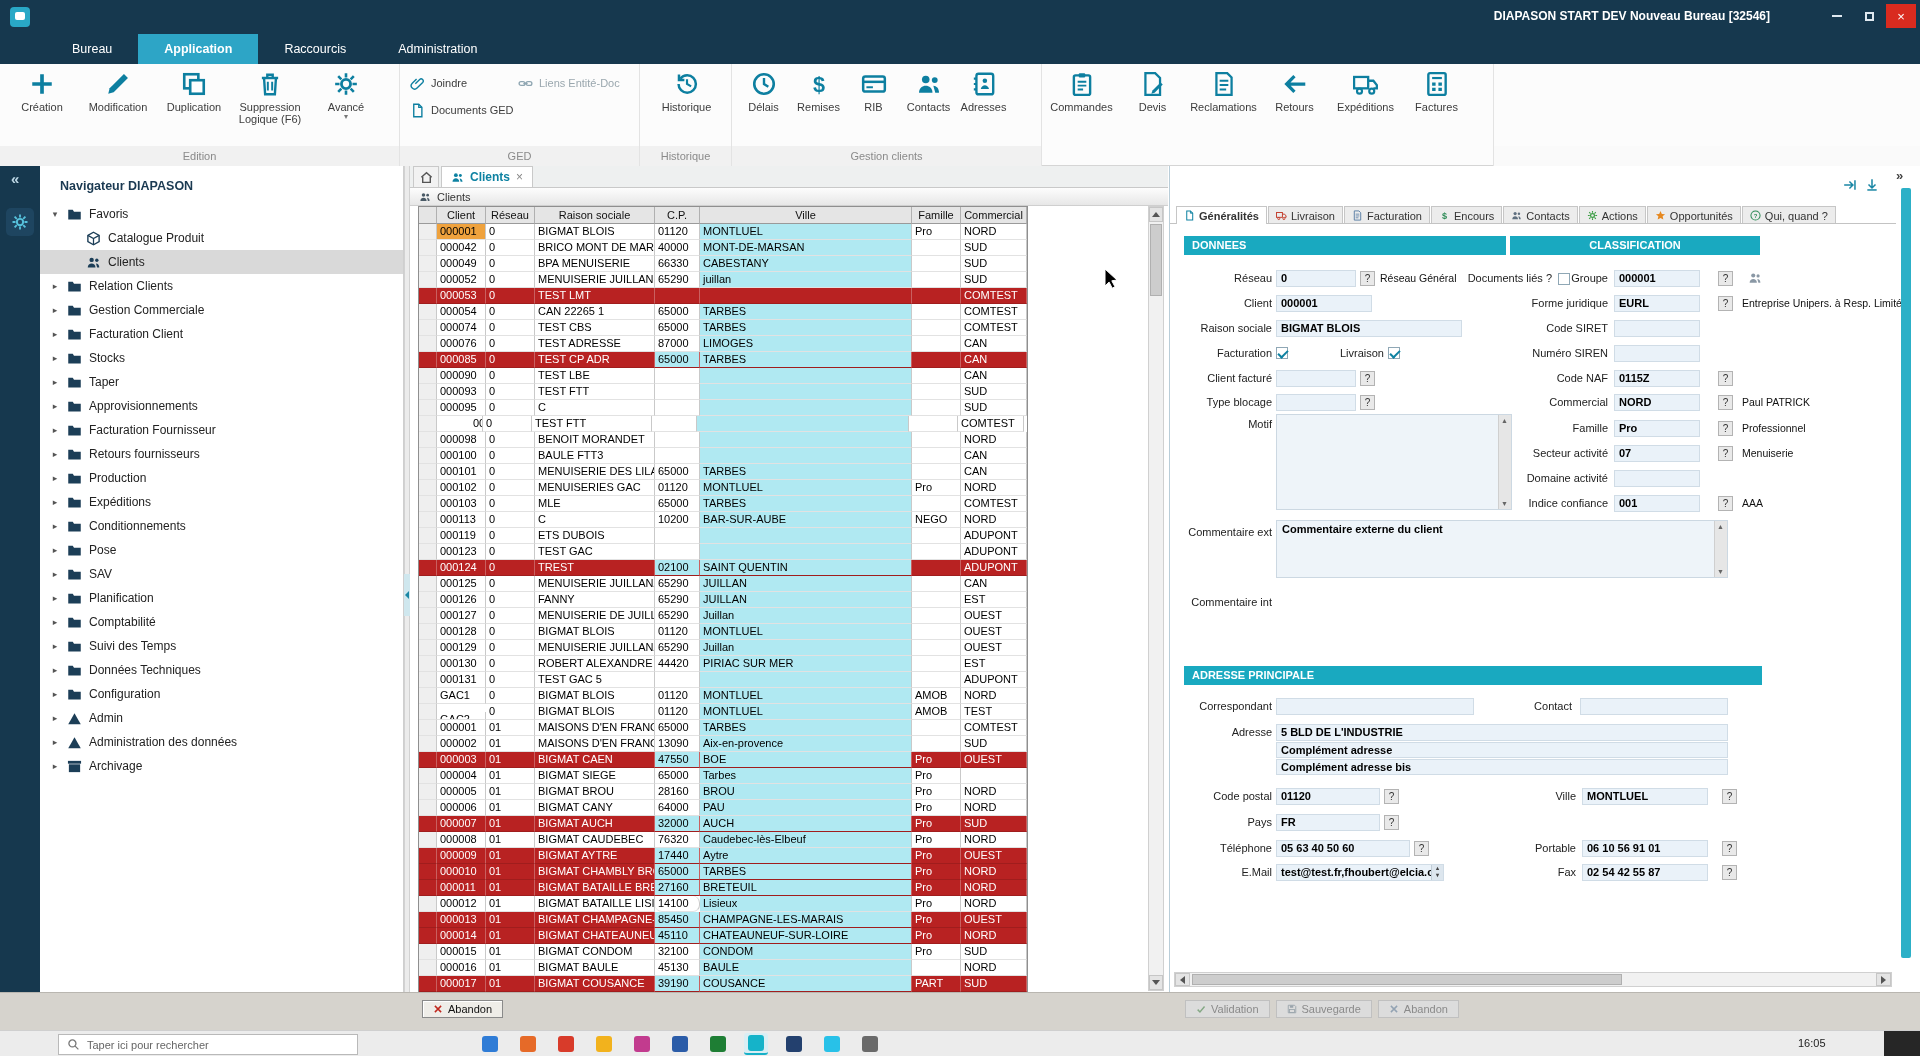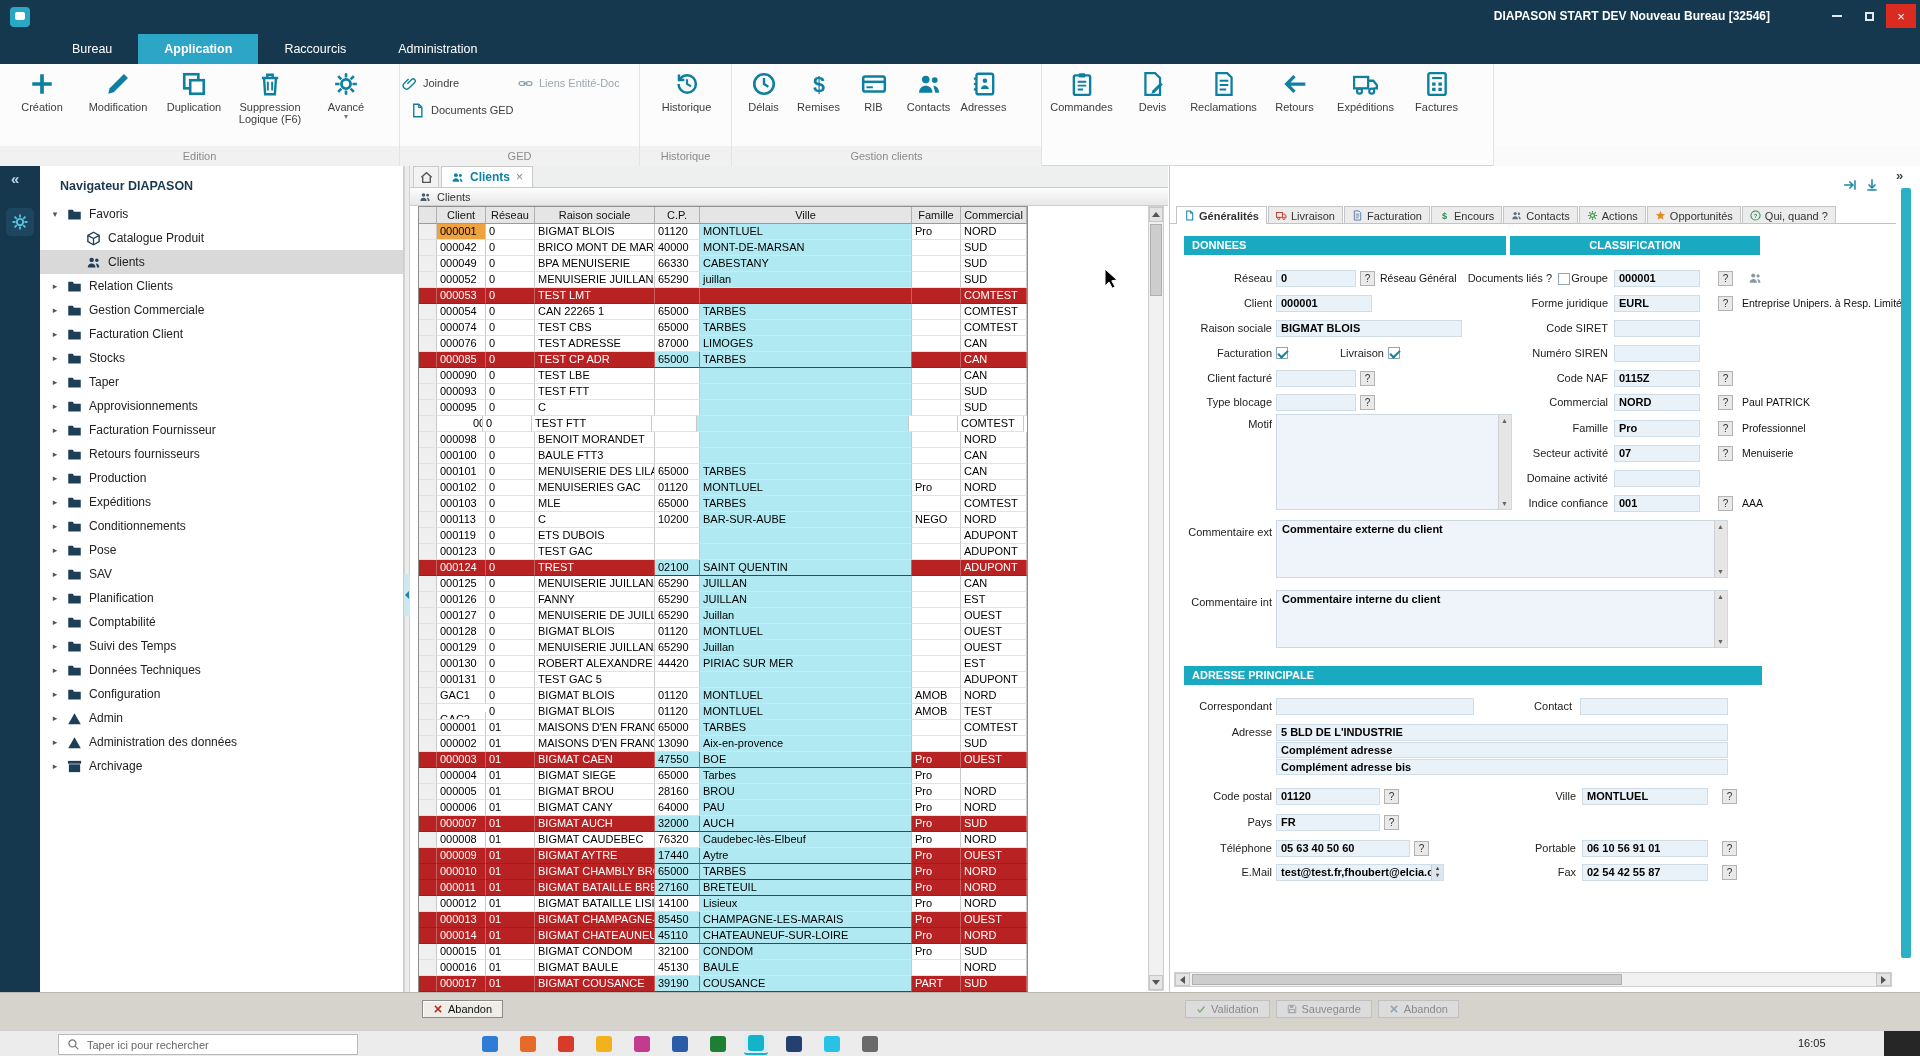--- a/index.html
+++ b/index.html
@@ -202,21 +202,21 @@
               </svg>
             </span>
             <div class="rb-label">Avancé</div>
             <div class="rb-caret">▾</div>
           </div>
         </div>
         <div class="rg-label">Edition</div>
       </div>
       <div class="rgroup" style="width: 240px;">
         <div class="rg-body">
-          <div class="small-btn" style="left: 2px; top: 8px; justify-content: center;">
+          <div class="small-btn" style="left: 10px; top: 8px; justify-content: center;">
             <span class="svgi" style="width: 15px; height: 15px;">
               <svg viewBox="0 0 24 24">
                 <path d="M8.5 12.5l7-7a3.4 3.4 0 014.8 4.8l-9 9A5.4 5.4 0 013.6 11.6L10.5 4.7" fill="none" stroke="#0d7fa0" stroke-width="2.2"></path>
               </svg>
             </span>
             <span>Joindre</span>
           </div>
           <div class="small-btn" style="left: 10px; top: 35px;">
             <span class="svgi" style="width: 15px; height: 15px;">
               <svg viewBox="0 0 24 24">
@@ -1083,21 +1083,21 @@
             <div class="gcell cyan" style="width: 45px;">27160</div>
             <div class="gcell cyan" style="width: 212px;">BRETEUIL</div>
             <div class="gcell" style="width: 49px;">Pro</div>
             <div class="gcell" style="width: 66px;">NORD</div>
           </div>
           <div class="grow">
             <div class="gcell sel" style="width: 18px;"></div>
             <div class="gcell" style="width: 49px;">000012</div>
             <div class="gcell" style="width: 49px;">01</div>
             <div class="gcell" style="width: 120px;">BIGMAT BATAILLE LISIE</div>
-            <div class="gcell" style="width: 45px;">14100</div>
+            <div class="gcell" style="width: 45px; border-radius: 7px;">14100</div>
             <div class="gcell cyan" style="width: 212px;">Lisieux</div>
             <div class="gcell" style="width: 49px;">Pro</div>
             <div class="gcell" style="width: 66px;">NORD</div>
           </div>
           <div class="grow red">
             <div class="gcell sel" style="width: 18px;"></div>
             <div class="gcell" style="width: 49px;">000013</div>
             <div class="gcell" style="width: 49px;">01</div>
             <div class="gcell" style="width: 120px;">BIGMAT CHAMPAGNE-LE</div>
             <div class="gcell cyan" style="width: 45px;">85450</div>
@@ -1334,27 +1334,20 @@
 
       <div class="fl" style="left:2px;top:358px;width:100px">Commentaire ext</div>
       <div class="ta" style="left:106px;top:354px;width:452px;height:58px">
         <span>Commentaire externe du client</span>
         <span class="ta-sb">
             <span class="a" style="top:2px">▲</span>
             <span class="a" style="bottom:2px">▼</span>
           </span>
       </div>
       <div class="fl" style="left:2px;top:428px;width:100px">Commentaire int</div>
-      <div class="ta" style="left:106px;top:424px;width:452px;height:58px">
-        <span>Commentaire interne du client</span>
-        <span class="ta-sb">
-            <span class="a" style="top:2px">▲</span>
-            <span class="a" style="bottom:2px">▼</span>
-          </span>
-      </div>
 
       <div class="secbar" style="left:14px;top:500px;width:578px">ADRESSE PRINCIPALE</div>
 
       <div class="fl" style="left:2px;top:532px;width:100px">Correspondant</div>
       <div class="fi" style="left:106px;top:532px;width:198px"></div>
       <div class="fl" style="left:302px;top:532px;width:100px">Contact</div>
       <div class="fi" style="left:410px;top:532px;width:148px"></div>
 
       <div class="fl" style="left:2px;top:558px;width:100px">Adresse</div>
       <div class="fi" style="left:106px;top:558px;width:452px">5 BLD DE L'INDUSTRIE</div>

